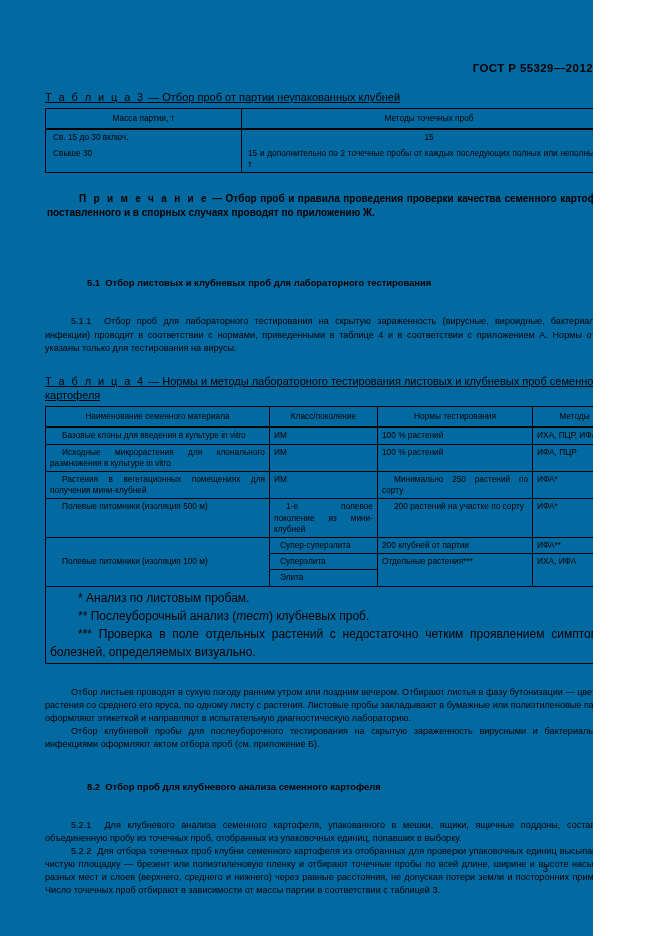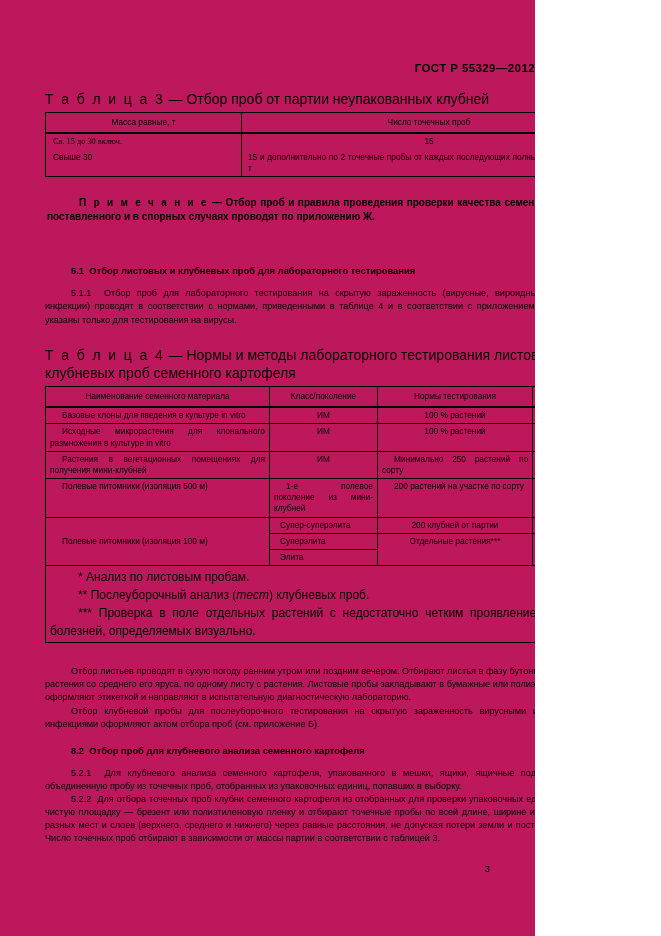--- a/index.html
+++ b/index.html
@@ -7,23 +7,23 @@
     margin: 0;
     padding: 0;
     background: #ffffff;
   }
   body {
     font-family: "Liberation Sans", "DejaVu Sans", sans-serif;
     color: #000000;
   }
   .page {
     position: relative;
-    width: 535px;
+    width: 593px;
     height: 936px;
-    background: #be185d;
+    background: #0369a1;
     overflow: hidden;
     box-sizing: border-box;
   }
   .content {
     position: absolute;
     left: 45px;
     top: 0;
     width: 571px;
   }
 
@@ -33,23 +33,24 @@
     right: 0;
     top: 62px;
     font-size: 11.5px;
     font-weight: bold;
     letter-spacing: 0.4px;
     white-space: nowrap;
   }
 
   
   .tbl-caption {
-    font-size: 14px;
+    font-size: 11px;
     margin: 0 0 4px 0;
     line-height: 1.3;
+    text-decoration: underline;
   }
   .sp {
     letter-spacing: 1.9px;
   }
   p.body-text {
     font-size: 9.1px;
     line-height: 1.44;
     margin: 0;
     text-align: justify;
     text-indent: 26px;
@@ -58,21 +59,21 @@
 
   h2.clause {
     font-size: 10.6px;
     font-weight: bold;
     margin: 0;
     text-indent: 26px;
   }
   h3.subclause {
     font-size: 9.4px;
     font-weight: bold;
-    margin: 0;
+    margin: 16px;
     text-indent: 26px;
   }
   .note {
     font-size: 10px;
     line-height: 1.42;
     margin: 2px;
     text-align: justify;
     text-indent: 32px;
     font-weight: bold;
   }
@@ -90,21 +91,21 @@
     font-weight: normal;
     vertical-align: top;
     line-height: 1.35;
   }
   table.gost th {
     text-align: center;
     vertical-align: middle;
     padding: 4px 3px;
     border-bottom: 2px solid #000;
   }
-  table.gost .ctr { text-align: center; }
+  table.gost .ctr { }
   table.gost .just {
     text-align: justify;
     text-indent: 12px;
   }
   table.gost .just-ni {
     text-align: justify;
     text-indent: 0;
   }
   table.gost .vmid { vertical-align: middle; }
   .t3 .lead { padding-left: 7px; }
@@ -144,27 +145,27 @@
       <span class="sp">Т а б л и ц а  3</span><span> — </span><span>Отбор проб от партии неупакованных клубней</span>
     </div>
 
     <table class="gost t3">
       <colgroup>
           <col style="width:196px">
           <col style="width:375px">
         </colgroup>
       <thead>
         <tr>
-          <th>Масса равные, т</th>
-          <th>Число точечных проб</th>
+          <th>Масса партии, т</th>
+          <th>Методы точечных проб</th>
         </tr>
       </thead>
       <tbody>
         <tr>
-          <td class="lead" style="border-top:none;border-bottom:none;font-family:Liberation Serif, serif;">Св. 15 до 30 включ.</td>
+          <td class="lead" style="border-top:none;border-bottom:none;">Св. 15 до 30 включ.</td>
           <td class="numcol" style="border-top:none;border-bottom:none;">15</td>
         </tr>
         <tr>
           <td class="lead" style="border-top:none;">Свыше 30</td>
           <td class="numcol blk" style="border-top:none;padding-left:6px;padding-right:6px;">15 и дополнительно по 2 точечные пробы от каждых последующих полных или неполных 10 т</td>
         </tr>
       </tbody>
     </table>
 
     <div style="height:17px"></div>

